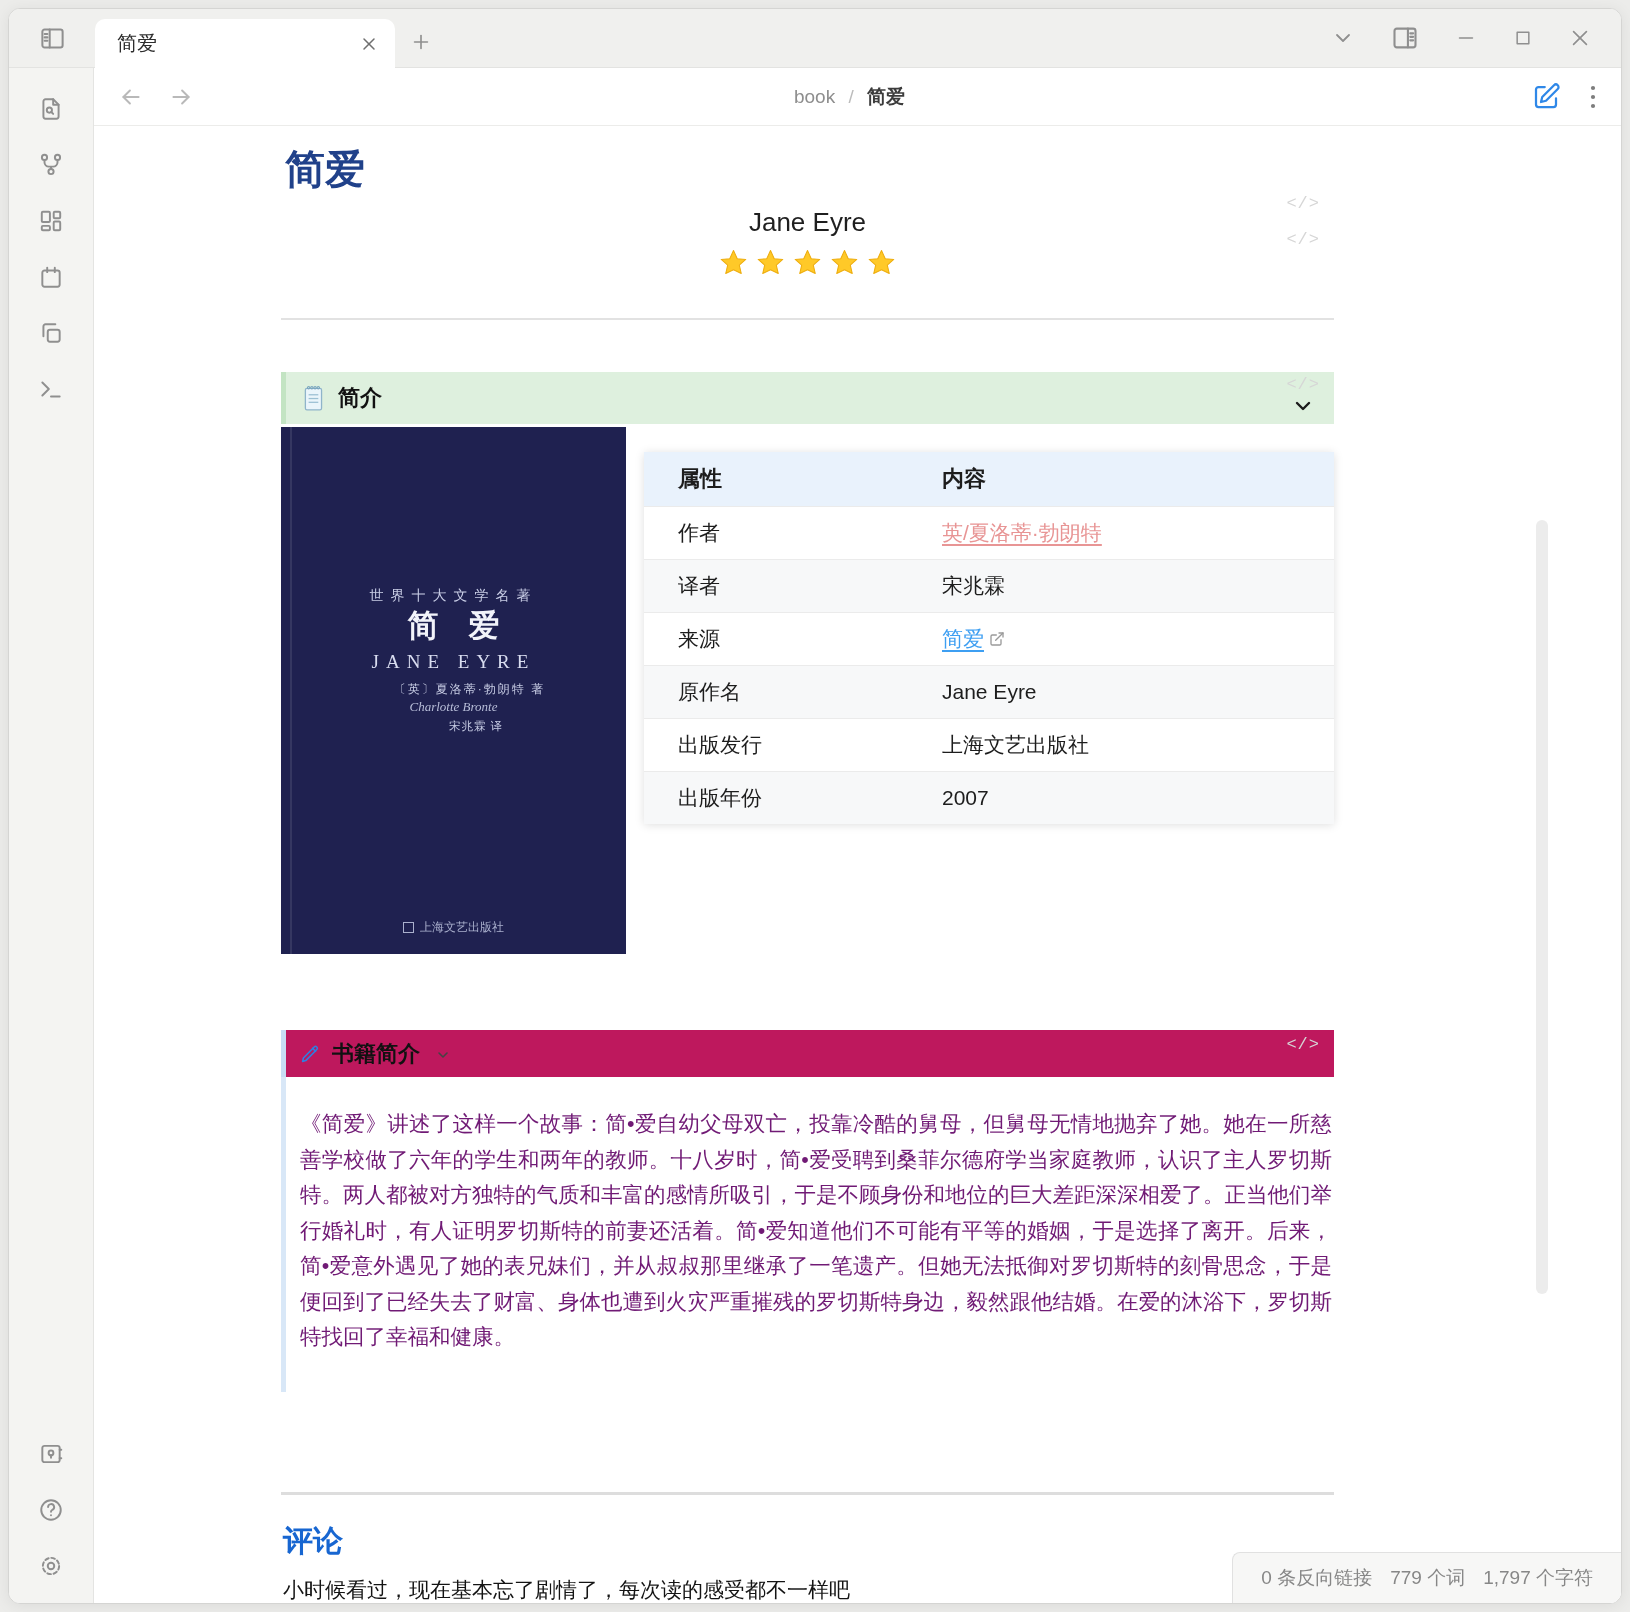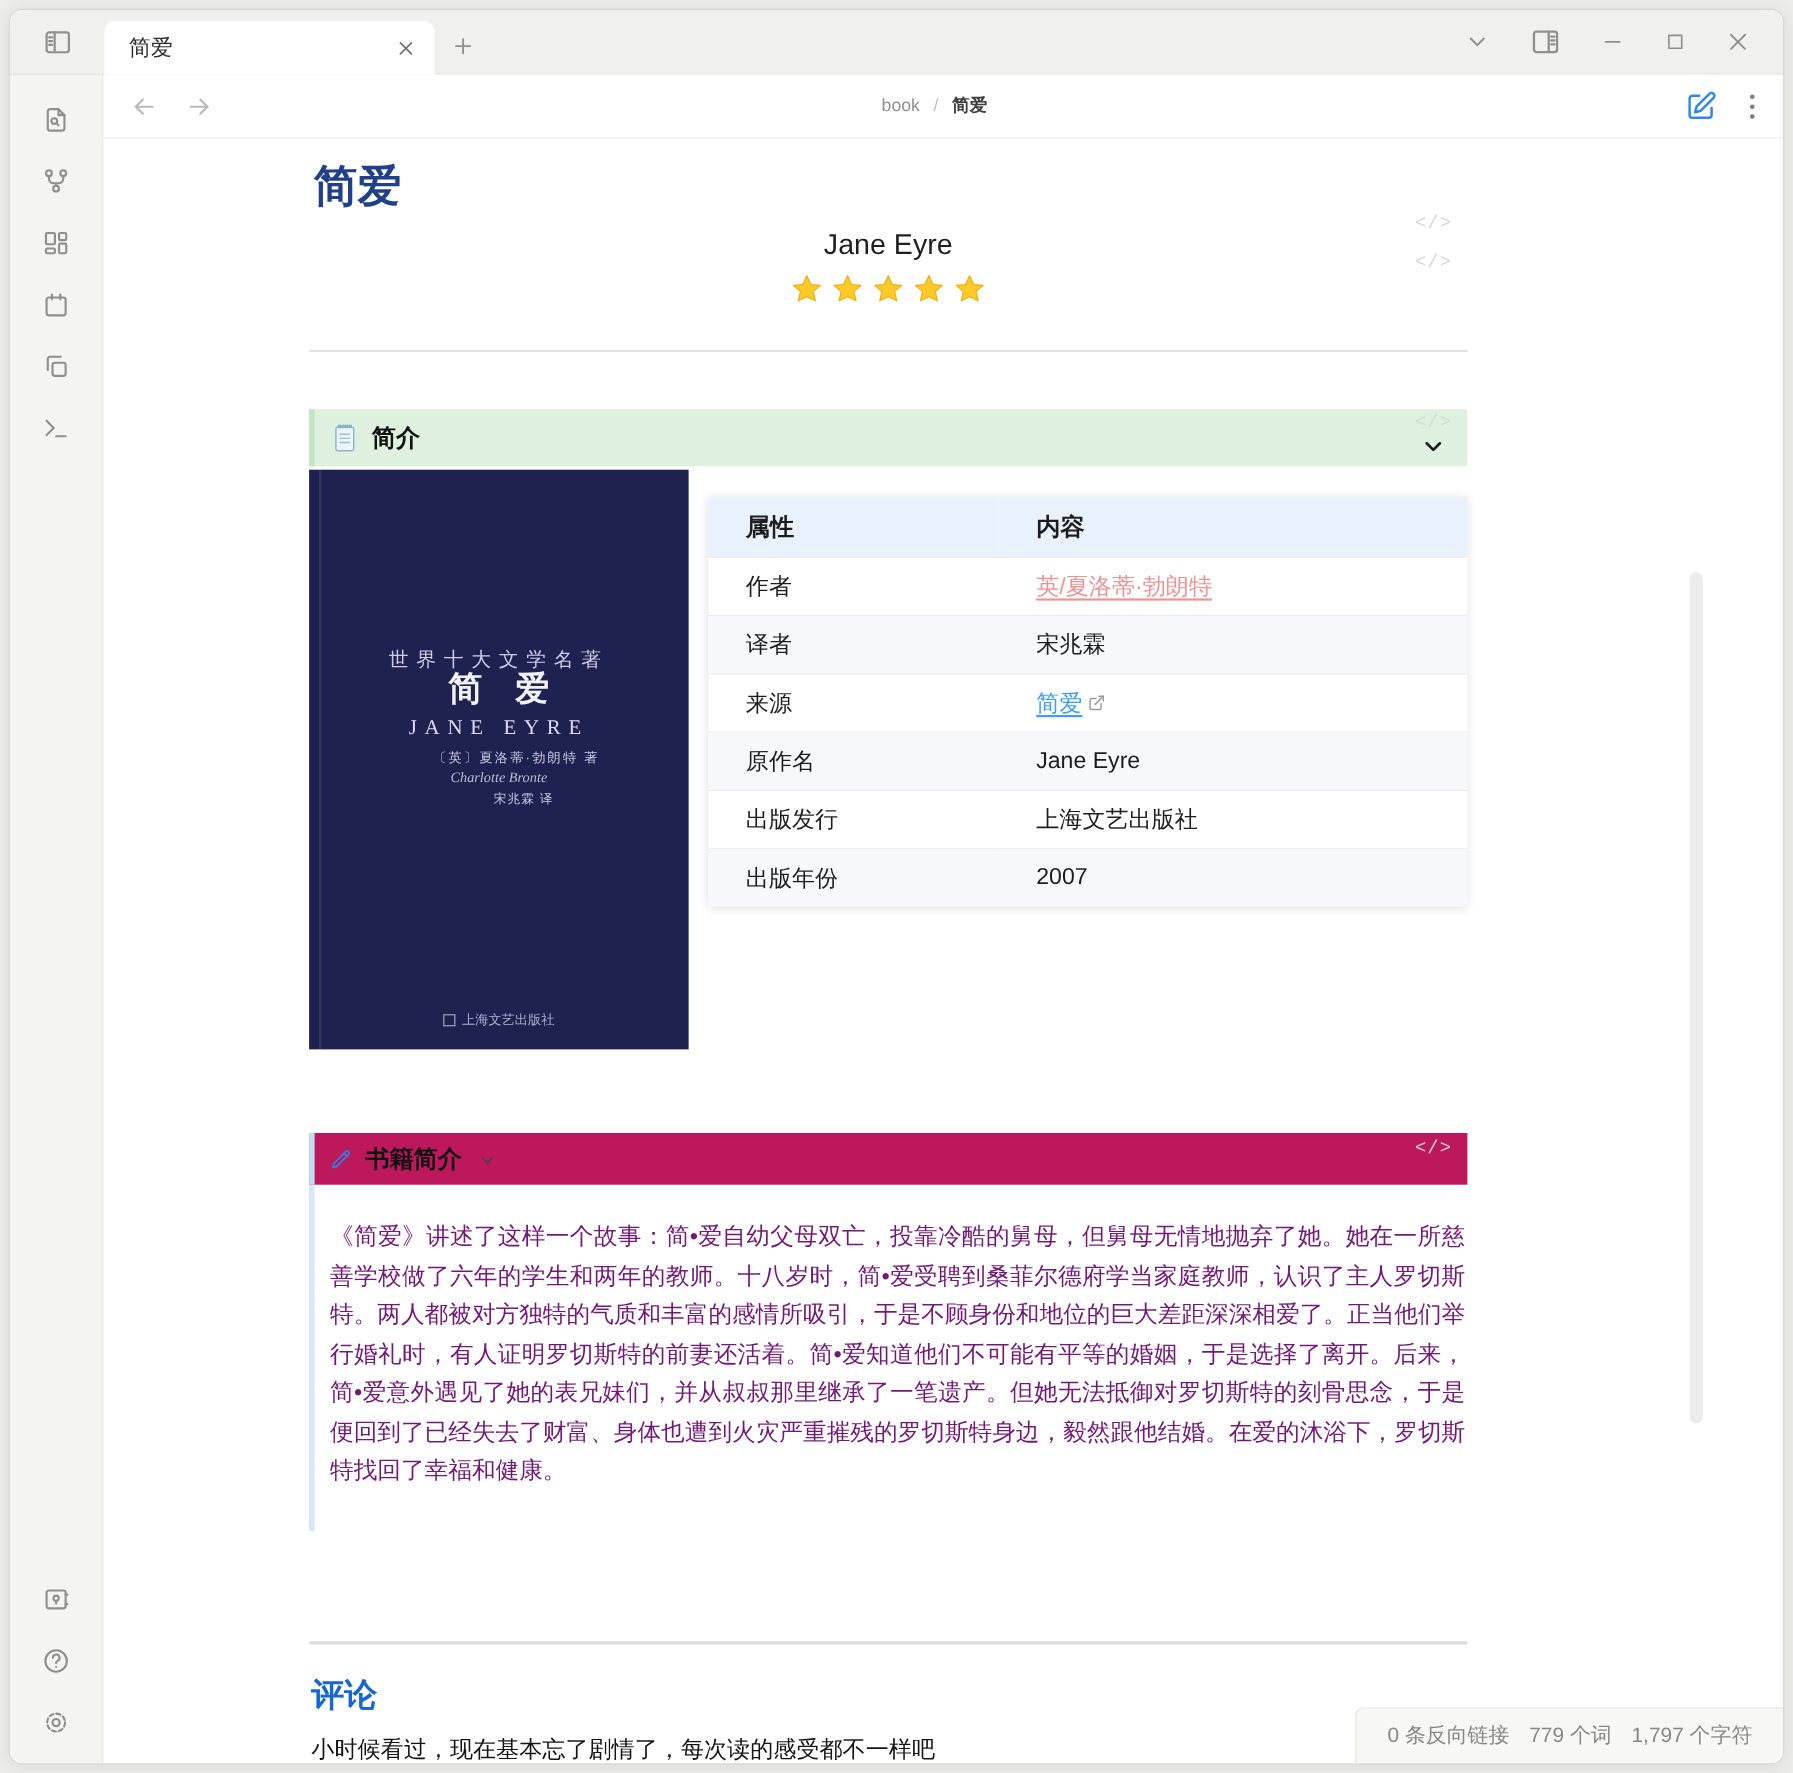--- a/index.html
+++ b/index.html
@@ -26,21 +26,21 @@
   .appbody{flex:1;display:flex;min-height:0;}
   .rail{flex:0 0 85px;background:#f4f4f2;border-right:1px solid #e4e4e2;
     display:flex;flex-direction:column;align-items:center;padding:24px 0 20px;gap:22px;}
   .rail-spacer{flex:1;}
   .rail-btn{width:34px;height:34px;display:flex;align-items:center;justify-content:center;cursor:pointer;}
 
   .main{flex:1;min-width:0;position:relative;display:flex;flex-direction:column;background:#fff;}
   .viewheader{flex:0 0 58px;border-bottom:1px solid #ececea;display:flex;align-items:center;
     padding:0 24px;position:relative;}
   .nav-arrows{display:flex;gap:24px;align-items:center;}
-  .breadcrumb{position:absolute;left:0;right:16px;text-align:center;font-size:16px;color:#9a9a9a;}
+  .breadcrumb{position:absolute;left:0;right:16px;text-align:center;font-size:19px;color:#9a9a9a;}
   .breadcrumb .bc-folder{color:#8e8e8e;}
   .breadcrumb .bc-sep{color:#bcbcbc;margin:0 8px;}
   .breadcrumb .bc-page{color:#3c3c3c;font-weight:700;}
   .vh-actions{margin-left:auto;display:flex;gap:28px;align-items:center;position:relative;z-index:1;}
 
   
   .note{flex:1;overflow:hidden;position:relative;padding:14px 0 0 187px;}
   .content{width:1053px;position:relative;}
 
   .note-title{font-size:40px;font-weight:700;color:#20418a;margin:2px 0 10px 4px;}
@@ -54,21 +54,21 @@
   .callout-green{margin-top:52px;height:52px;background:#def0de;border-left:5px solid #c3e4c3;
     display:flex;align-items:center;gap:11px;padding:0 15px;position:relative;}
   .callout-title{font-size:22px;font-weight:700;color:#111;}
   .cg-right{position:absolute;right:14px;top:3px;display:flex;flex-direction:column;align-items:center;gap:0;}
 
   
   .media-row{display:flex;margin-top:3px;}
   .cover{flex:0 0 345px;width:345px;height:527px;background:#1f2150;position:relative;
     color:#e9ebf6;text-align:center;overflow:hidden;}
   .cover-spine{position:absolute;left:9px;top:0;bottom:0;width:2px;background:rgba(255,255,255,.10);}
-  .cover-series{position:absolute;top:160px;left:0;right:0;font-size:18px;letter-spacing:7px;color:#c9cee6;}
+  .cover-series{position:absolute;top:160px;left:0;right:0;font-size:14px;letter-spacing:7px;color:#c9cee6;}
   .cover-title-cn{position:absolute;top:178px;left:0;right:0;font-size:31px;font-weight:700;
     letter-spacing:30px;text-indent:30px;color:#f2f3fa;font-family:"Liberation Serif",serif;}
   .cover-title-en{position:absolute;top:224px;left:0;right:0;font-size:19px;letter-spacing:7px;
     color:#d9ddf0;font-family:"Liberation Serif",serif;}
   .cover-author{position:absolute;top:254px;left:0;right:0;font-size:12px;color:#c6cbe3;letter-spacing:2px;padding-left:32px;}
   .cover-author-en{position:absolute;top:272px;left:0;right:0;font-size:13px;font-style:italic;
     color:#b7bdd8;font-family:"Liberation Serif",serif;}
   .cover-translator{position:absolute;top:292px;left:0;right:0;font-size:11.5px;color:#c6cbe3;letter-spacing:1px;padding-left:45px;}
   .cover-publisher{position:absolute;bottom:18px;left:0;right:0;font-size:12px;color:#aab0cd;
     display:flex;align-items:center;justify-content:center;gap:6px;}

